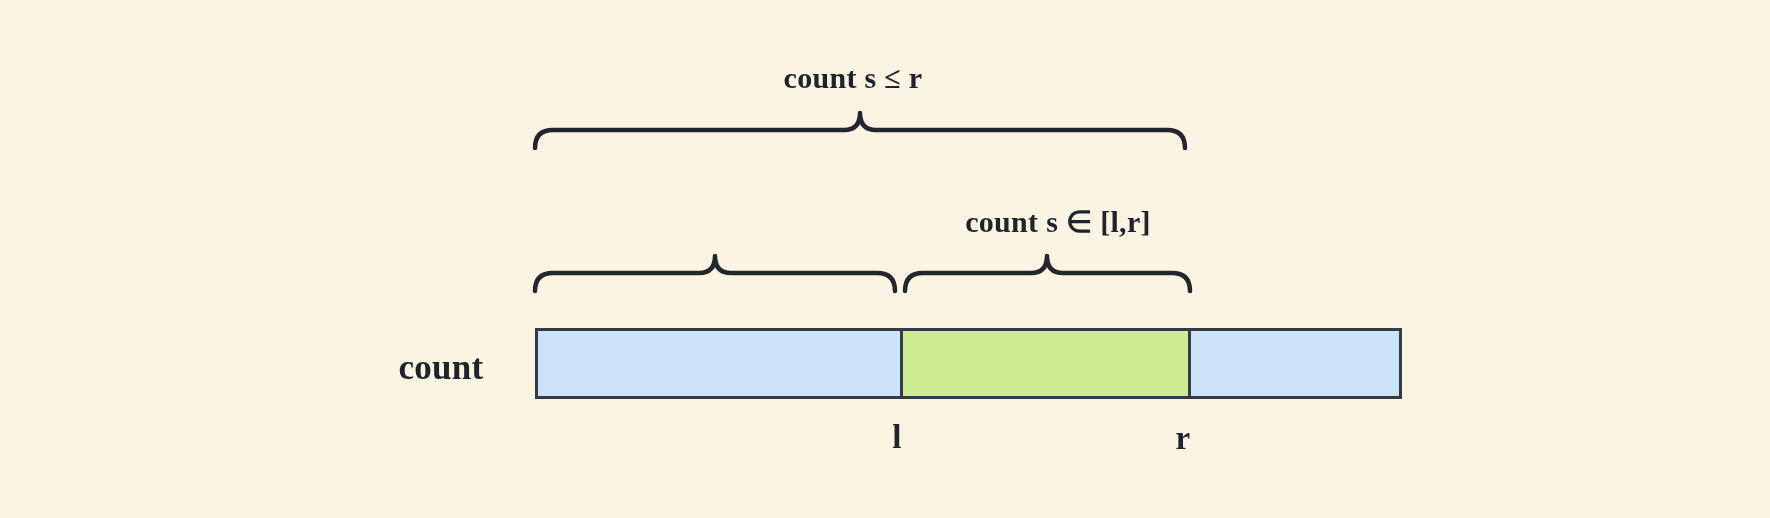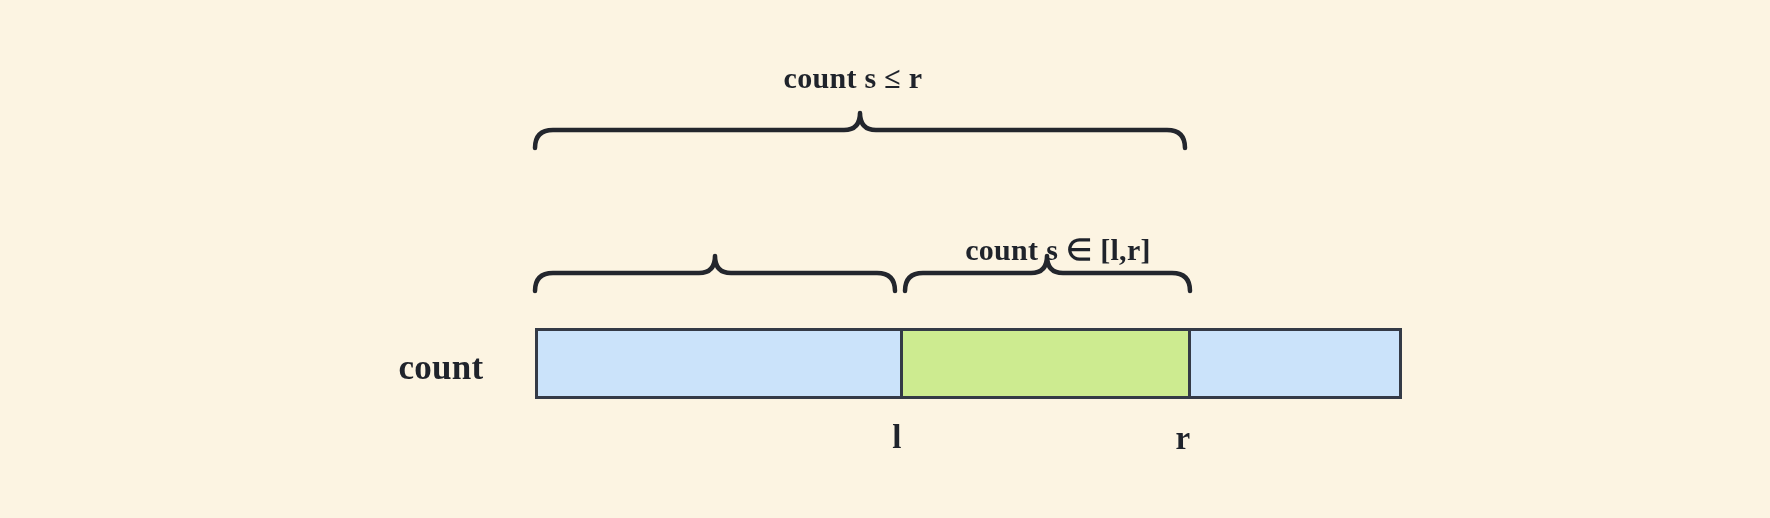--- a/index.html
+++ b/index.html
@@ -60,21 +60,21 @@
 
   <svg class="braces" viewBox="0 0 1770 518" aria-hidden="true">
     <path d="M 535 148 Q 535 130 553 130 L 844 130 Q 860 130 860 113 Q 860 130 876 130 L 1167 130 Q 1185 130 1185 148" fill="none" stroke-width="4.5" stroke-linecap="round" stroke-linejoin="round" stroke="#23262D"></path>
     <path d="M 535 291 Q 535 273 553 273 L 699 273 Q 715 273 715 256 Q 715 273 731 273 L 877 273 Q 895 273 895 291" fill="none" stroke-width="4.5" stroke-linecap="round" stroke-linejoin="round" stroke="#23262D"></path>
     <path d="M 905 291 Q 905 273 923 273 L 1031 273 Q 1047 273 1047 256 Q 1047 273 1063 273 L 1172 273 Q 1190 273 1190 291" fill="none" stroke-width="4.5" stroke-linecap="round" stroke-linejoin="round" stroke="#23262D"></path>
   </svg>
 
   <div class="label annotation" style="left:853px; top:78px;">count s ≤ r</div>
 
 
-  <div class="label annotation" style="left:1058px; top:221px;margin-top:28px;">count s ∈ [l,r]</div>
+  <div class="label annotation" style="left:1058px; top:221px;">count s ∈ [l,r]</div>
 
   <div class="label bar-title" style="left:441px; top:368px;text-align:center;">count</div>
 
   <div class="count-bar">
     <div class="segment seg-0" style="background: rgb(203, 227, 250);"></div>
     <div class="segment seg-1" style="background: rgb(205, 235, 144);"></div>
     <div class="segment seg-2" style="background: rgb(203, 227, 250);"></div>
   </div>
 
   <div class="label tick-label" style="left:897px; top:437px;">l</div>

